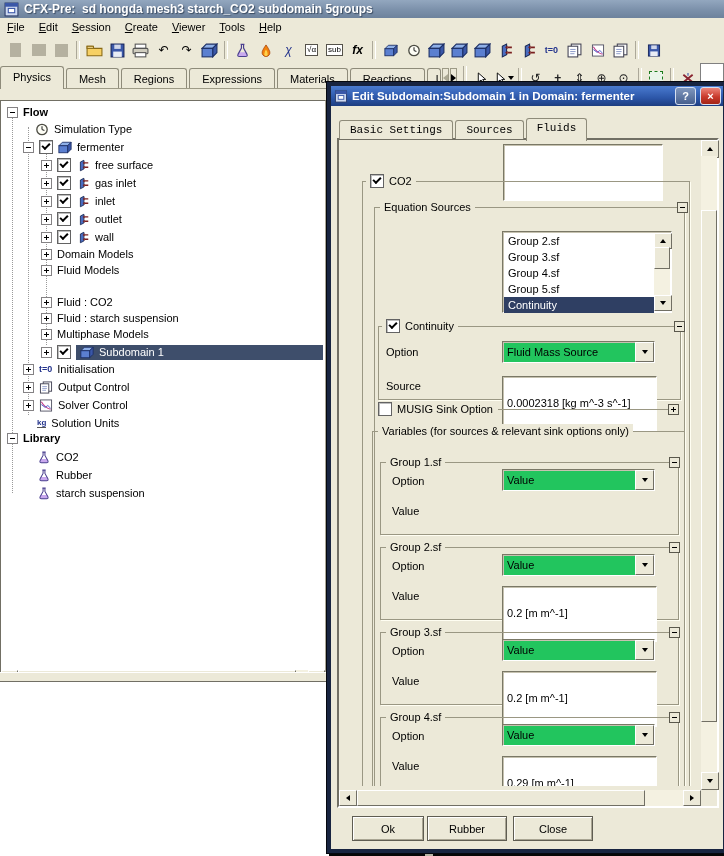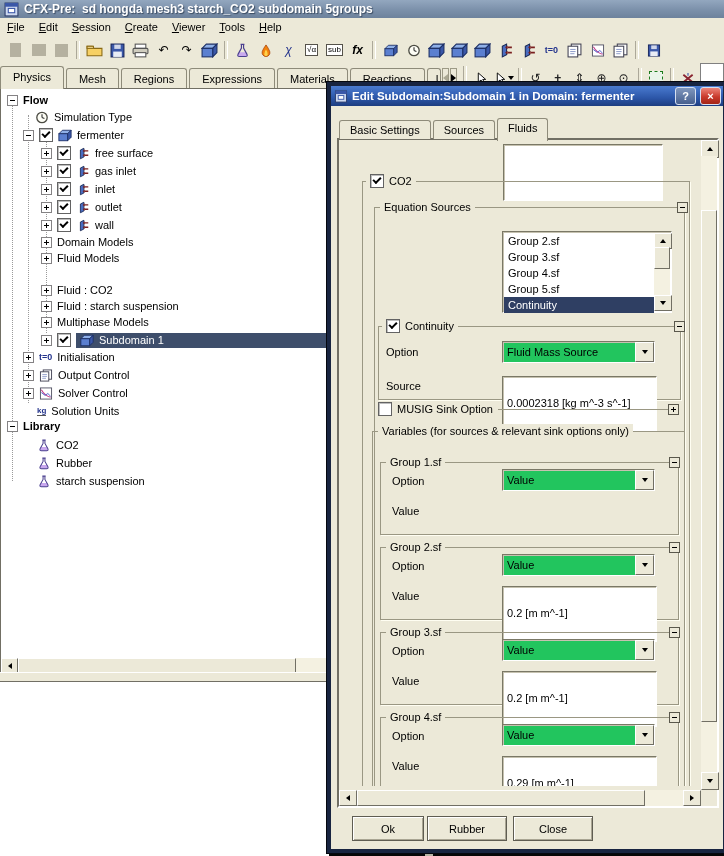--- a/index.html
+++ b/index.html
@@ -29,21 +29,21 @@
   .tab{border:1px solid #8e8b7a;border-bottom:none;border-radius:3px 3px 0 0;padding:4px 12px 3px 12px;margin-right:2px;background:#ece9d8;position:relative;}
   .tab.active{padding-bottom:6px;margin-bottom:-1px;z-index:2;}
   .usetab{border:1px solid #8e8b7a;border-bottom:none;border-radius:3px 3px 0 0;padding:4px 4px 3px 8px;width:26px;overflow:hidden;white-space:nowrap;background:#ece9d8;}
   .spin{width:13px;height:18px;display:flex;align-items:center;justify-content:center;border:1px solid #9d9a86;background:#ece9d8;margin-left:1px;}
   .arrl{width:0;height:0;border-top:4px solid transparent;border-bottom:4px solid transparent;border-right:5px solid #aba893;}
   .arrr{width:0;height:0;border-top:4px solid transparent;border-bottom:4px solid transparent;border-left:5px solid #000;}
   .vbtn{width:22px;height:20px;display:flex;align-items:center;justify-content:center;flex:0 0 auto;color:#222;}
   .fitbox{width:12px;height:12px;border:1.5px dashed #1c7a1c;background:#eaf5ea;}
   .whitebox{width:22px;height:23px;background:#fff;border:1px solid #808080;}
   
-  .treepanel{left:0;top:88px;width:324px;height:584px;background:#fff;border:1px solid;border-color:#716f64 #aca899 #aca899 #716f64;overflow:hidden;padding-left:48px;}
+  .treepanel{left:0;top:100px;width:324px;height:584px;background:#fff;border:1px solid;border-color:#716f64 #aca899 #aca899 #716f64;overflow:hidden;}
   .trow{position:absolute;left:0;right:2px;height:16px;display:flex;align-items:center;gap:5px;white-space:nowrap;}
   .exp{width:9px;height:9px;border:1px solid #848284;background:#fff;position:relative;flex:0 0 auto;}
   .exp::before{content:"";position:absolute;left:2px;top:4px;width:5px;height:1px;background:#000;}
   .exp.plus::after{content:"";position:absolute;left:4px;top:2px;width:1px;height:5px;background:#000;}
   .cb{width:12px;height:12px;background:#fff;border:1px solid #636363;box-shadow:inset 1px 1px 0 #bdbdbd;position:relative;flex:0 0 auto;}
   .cb.checked::after{content:"";position:absolute;left:2px;top:2px;width:6px;height:3px;border-left:2px solid #000;border-bottom:2px solid #000;transform:rotate(-45deg);}
   .selwrap{display:flex;align-items:center;gap:5px;background:#3e4e6b;color:#fff;flex:1;padding:1px 4px;}
   .dotline{position:absolute;width:0;border-left:1px dotted #9a9a9a;}
   .bold{font-weight:bold;}
   
@@ -59,21 +59,21 @@
   .viewerbg{left:329px;top:88px;width:395px;height:768px;background:#060606;}
   .graystrip{left:425px;top:845px;width:8px;height:11px;background:#b7b3a4;}
   
   .dialog{left:327px;top:82px;width:392px;height:763px;background:#ece9d8;border:4px solid #182440;outline:1px solid #05080f;z-index:10;}
   .dtitle{left:0px;top:0px;right:0px;height:20px;display:flex;align-items:center;gap:4px;padding:0 2px 0 3px;
     background:linear-gradient(180deg,#4a7bd0 0%,#2c56a8 60%,#1d3d80 100%);}
   .dtitle .ttl{color:#fff;font-weight:bold;font-size:11.5px;flex:1;white-space:nowrap;overflow:hidden;}
   .capbtn{width:19px;height:16px;display:flex;align-items:center;justify-content:center;color:#fff;font-weight:bold;font-size:11px;
     border:1px solid #d6e0f2;border-radius:3px;background:linear-gradient(180deg,#7f96bd,#47608e);}
   .capbtn.close{background:linear-gradient(180deg,#ee8579,#c93a2c 55%,#a32416);}
-  .dtabs{left:8px;top:29px;height:24px;display:flex;align-items:flex-end;z-index:3;}
+  .dtabs{left:8px;top:29px;height:24px;display:flex;align-items:flex-end;z-index:3;font-family:Liberation Mono, monospace;}
   .dtab{border:1px solid #8e8b7a;border-bottom:none;border-radius:3px 3px 0 0;padding:3px 10px;background:#ece9d8;margin-right:2px;}
   .dtab.active{padding-bottom:7px;margin-bottom:-2px;z-index:4;}
   .dframe{left:6px;top:52px;width:378px;height:666px;background:#ece9d8;border:2px solid;border-color:#716f64 #fff #fff #716f64;z-index:2;}
   .viewport{left:0;top:0;width:358px;height:646px;overflow:hidden;background:#ece9d8;}
   .field{background:#fff;border:1px solid;border-color:#7a7866 #fff #fff #7a7866;box-shadow:inset 1px 1px 0 #c6c2b0;padding:20px 4px;white-space:nowrap;overflow:hidden;}
   .gborder{border:1px solid #9a9783;box-shadow:1px 1px 0 #fffef2;}
   .gtitle{background:#ece9d8;display:flex;align-items:center;gap:5px;padding:0 4px;height:14px;}
   .colbox{width:9px;height:9px;background:#ece9d8;border:1px solid #5a584c;position:absolute;z-index:3;}
   .colbox::before{content:"";position:absolute;left:2px;top:4px;width:5px;height:1px;background:#000;}
   .colbox.plus::after{content:"";position:absolute;left:4px;top:2px;width:1px;height:5px;background:#000;}

